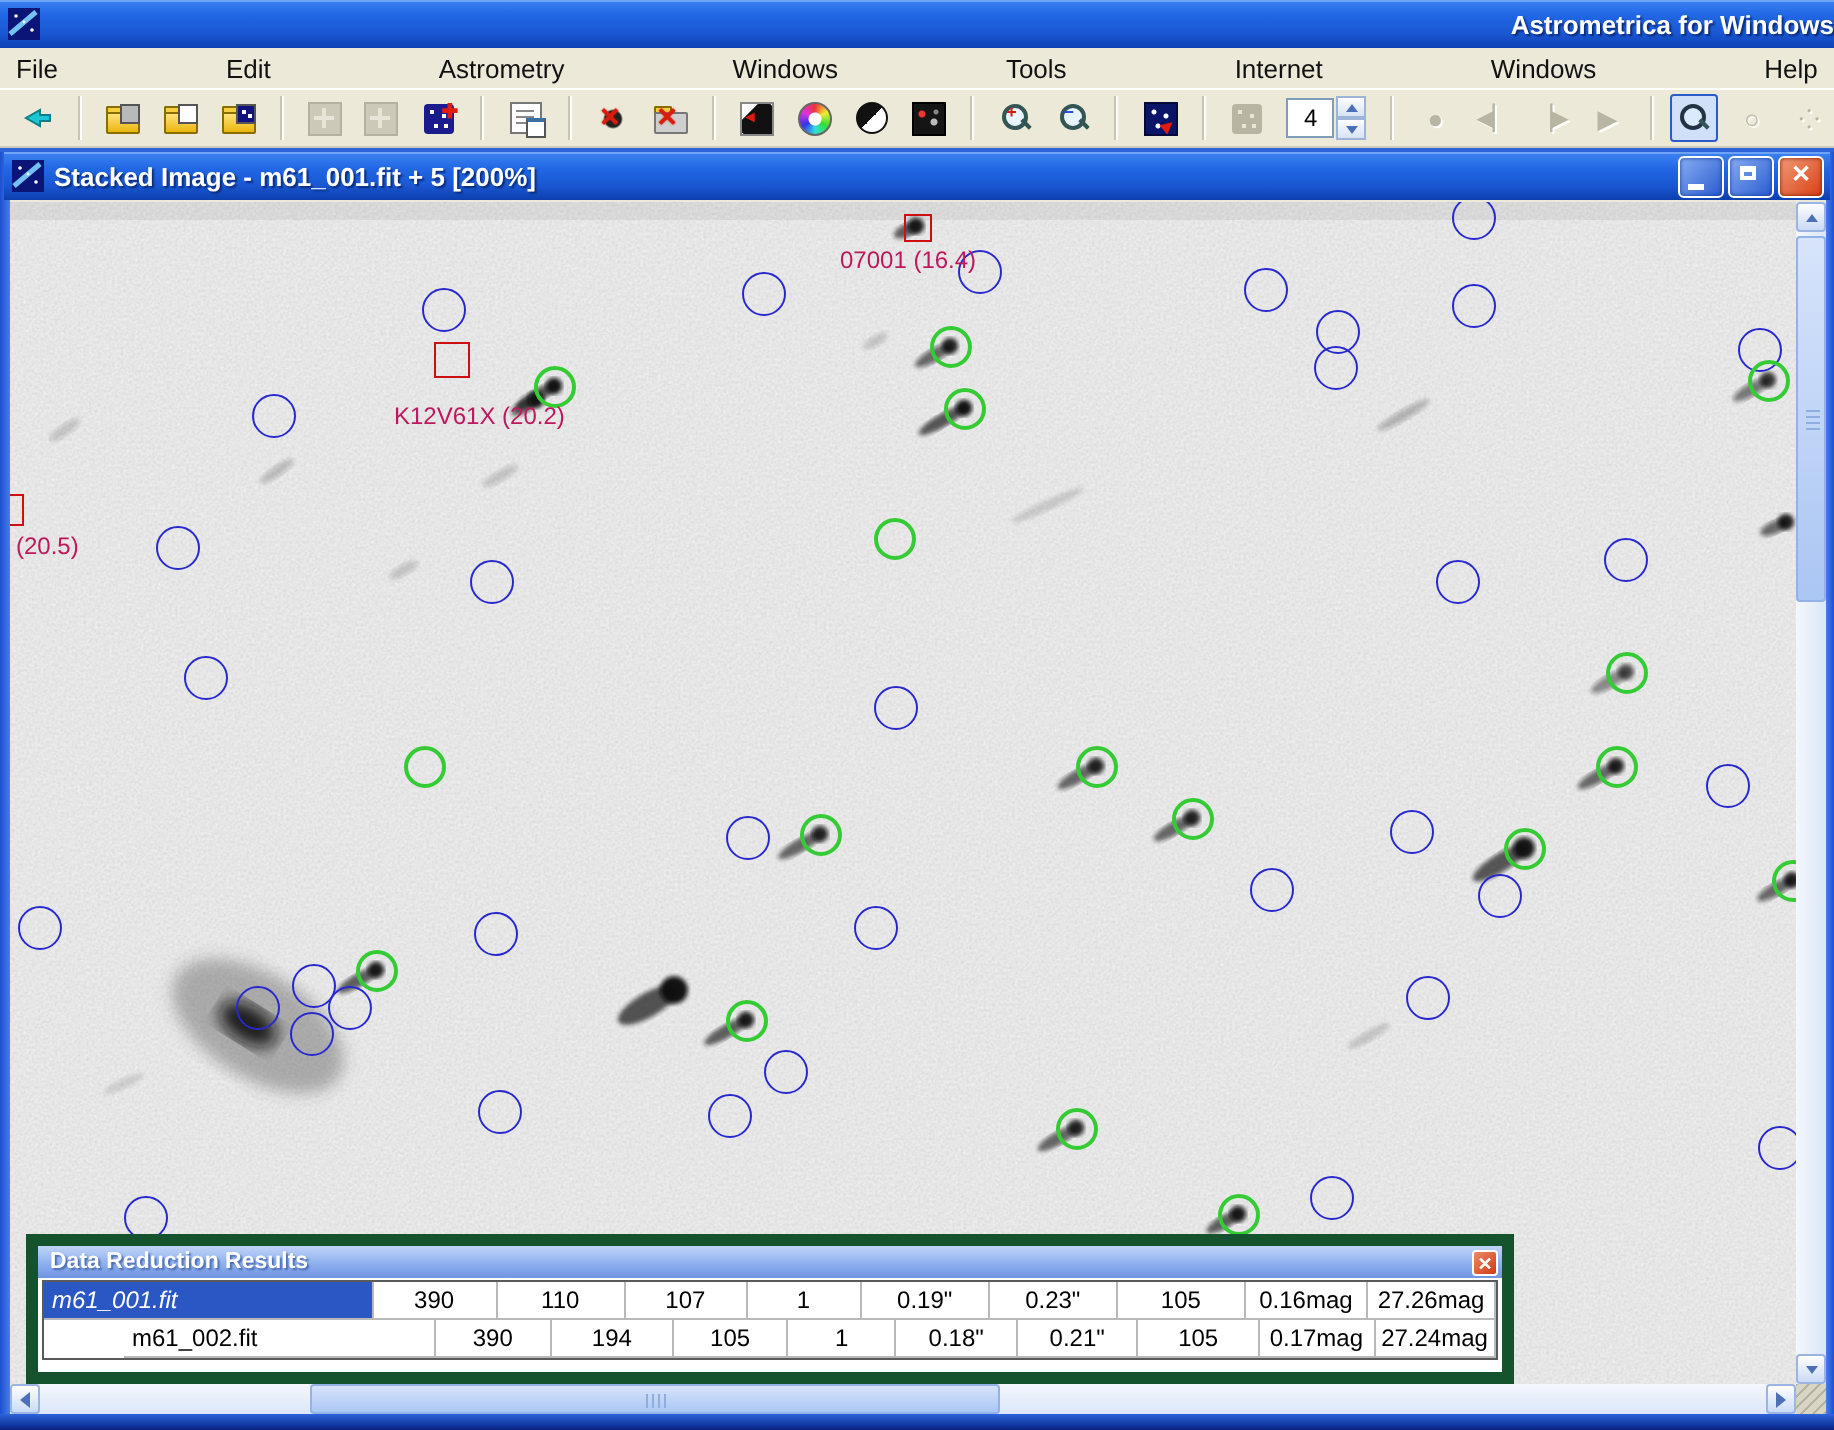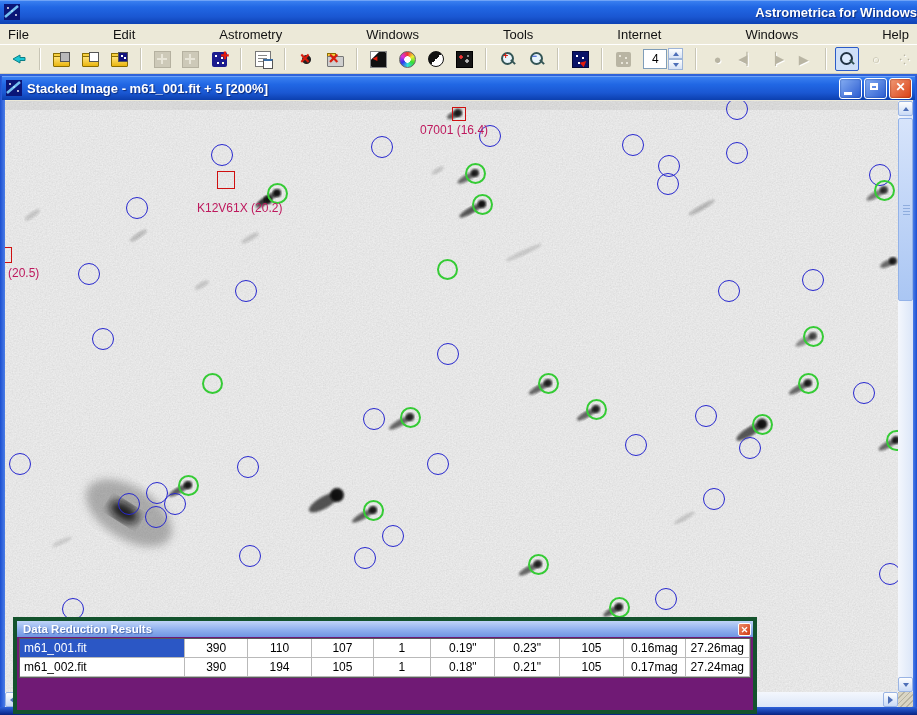--- a/index.html
+++ b/index.html
@@ -115,21 +115,21 @@
   .vscroll .sb-thumb{left:0;width:15px;}
   .hscroll .sb-thumb{top:0;height:15px;}
   .grip-h{position:absolute;left:50%;top:4px;width:10px;height:7px;transform:translateX(-50%);
      background:repeating-linear-gradient(90deg,#8fadde 0 1px,transparent 1px 3px);}
   .grip-v{position:absolute;top:50%;left:4px;height:10px;width:7px;transform:translateY(-50%);
      background:repeating-linear-gradient(180deg,#8fadde 0 1px,transparent 1px 3px);}
   .corner{left:898px;top:692px;width:15px;height:15px;background:#d9d5c4;
      background-image:repeating-linear-gradient(135deg,#b7b3a2 0 1px,transparent 1px 4px);}
 
   
-  .panel{left:13px;top:617px;width:744px;height:97px;border:4px solid #14532d;background:#701a75;box-sizing:border-box;z-index:10;}
+  .panel{left:13px;top:617px;width:744px;height:75px;border:6px solid #14532d;background:#ffffff;box-sizing:border-box;z-index:10;}
   .panel-title{height:16px;background:linear-gradient(180deg,#c0d4f8 0%,#8fb0ee 55%,#6f95e2 100%);
      display:flex;align-items:center;padding:0 2px 0 6px;}
   .panel-title-text{flex:1;color:#fff;font-weight:bold;font-size:11.5px;text-shadow:1px 1px 1px #4a6ab0;}
   .panel-close{width:13px;height:13px;border:1px solid #fff;border-radius:2px;background:linear-gradient(135deg,#ee8a67,#cf3a14);
      color:#fff;font-size:9px;font-weight:bold;line-height:12px;text-align:center;box-sizing:border-box;}
   .ptable{margin:1px 2px;background:#fff;border:1px solid #5a5a5a;}
   .trow{display:flex;}
   .tcell{box-sizing:border-box;height:19px;line-height:18px;font-size:12px;text-align:center;
      background:#fff;border-right:1px solid #b9b9b9;border-bottom:1px solid #b9b9b9;overflow:hidden;white-space:nowrap;color:#000;}
   .tcell.left{text-align:left;padding-left:4px;}
@@ -472,33 +472,33 @@
 </div>
 <div class="abs corner"></div>
 
 <div class="abs panel">
   <div class="panel-title">
     <span class="panel-title-text">Data Reduction Results</span>
     <span class="panel-close">✕</span>
   </div>
   <div class="ptable" id="resultsTable">
       <div class="trow">
-        <div class="tcell left sel" style="width: 167px;">m61_001.fit</div>
+        <div class="tcell left sel" style="width: 167px; font-style: italic;">m61_001.fit</div>
         <div class="tcell" style="width: 63px;">390</div>
         <div class="tcell" style="width: 65px;">110</div>
         <div class="tcell" style="width: 62px;">107</div>
         <div class="tcell" style="width: 58px;">1</div>
         <div class="tcell" style="width: 65px;">0.19"</div>
         <div class="tcell" style="width: 65px;">0.23"</div>
         <div class="tcell" style="width: 65px;">105</div>
         <div class="tcell" style="width: 62px;">0.16mag</div>
         <div class="tcell" style="width: 65px;">27.26mag</div>
       </div>
       <div class="trow">
-        <div class="tcell left" style="width: 167px;">m61_002.fit</div>
+        <div class="tcell left" style="width: 167px; margin-left: 40px;">m61_002.fit</div>
         <div class="tcell" style="width: 63px;">390</div>
         <div class="tcell" style="width: 65px;">194</div>
         <div class="tcell" style="width: 62px;">105</div>
         <div class="tcell" style="width: 58px;">1</div>
         <div class="tcell" style="width: 65px;">0.18"</div>
         <div class="tcell" style="width: 65px;">0.21"</div>
         <div class="tcell" style="width: 65px;">105</div>
         <div class="tcell" style="width: 62px;">0.17mag</div>
         <div class="tcell" style="width: 65px;">27.24mag</div>
       </div>

